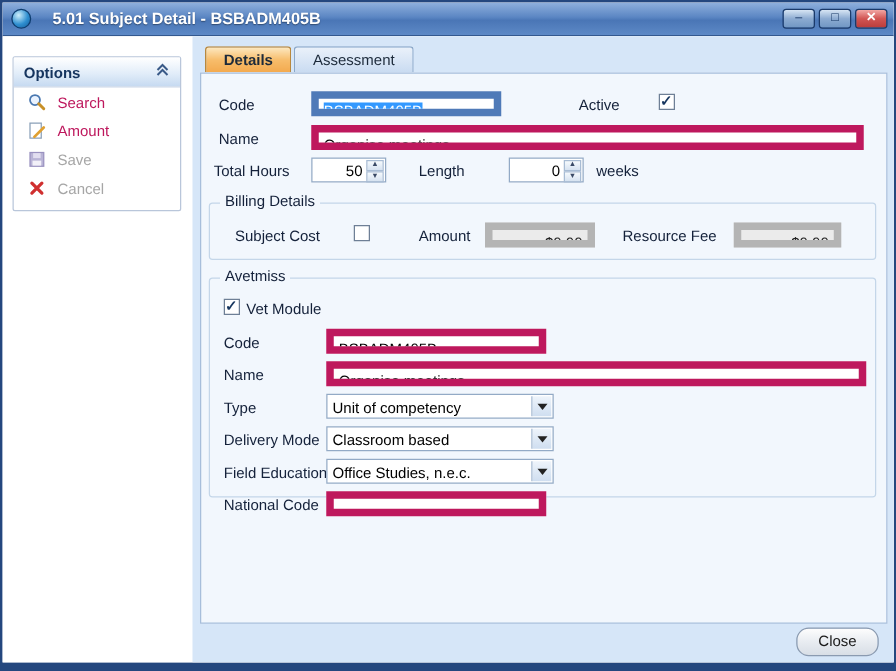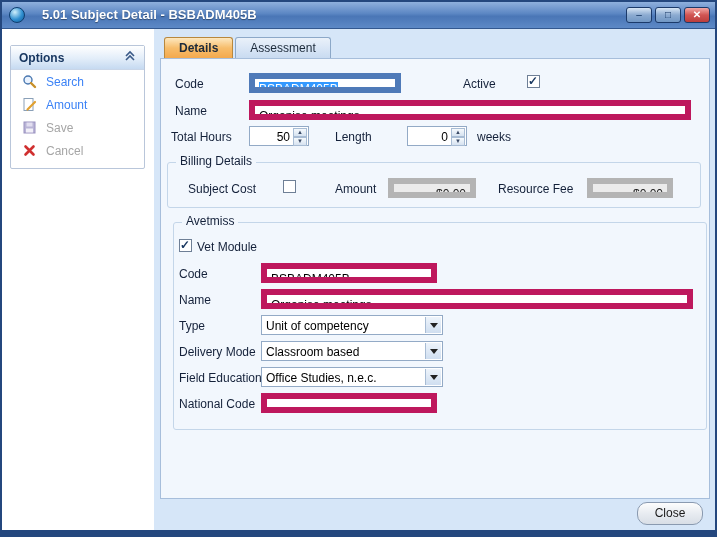--- a/index.html
+++ b/index.html
@@ -55,21 +55,21 @@
     padding-bottom:6px;
   }
   .sb-head {
     height:24px; display:flex; align-items:center; justify-content:space-between;
     padding:0 8px; font-size:12px; font-weight:bold; color:#16355f;
     background:linear-gradient(#ffffff, #e2edf9 55%, #c6daf1);
     border-bottom:1px solid #c9d6e8;
   }
   .sb-item {
     display:flex; align-items:center; gap:9px;
-    height:23px; padding:0 6px 0 11px; font-size:12px; color:#3b82f6;
+    height:23px; padding:0 6px 0 11px; font-size:12px; color:#be185d;
     cursor:default;
   }
   .sb-item[data-enabled="false"] { color:#a6a6a6; }
   .sb-item .ic { width:15px; height:15px; flex:0 0 15px; }
 
   
   .tabs { position:absolute; left:10px; top:8px; display:flex; }
   .tab {
     height:21px; padding:0 14px; line-height:20px; font-size:12px;
     border:1px solid #8ca8c8; border-bottom:none; border-radius:3px 3px 0 0;
@@ -238,21 +238,21 @@
         <div class="group" style="left:6px; top:103px; width:534px; height:46px;">
           <div class="gtitle">Billing Details</div>
         </div>
         <div class="lbl" style="left:27px; top:123px;">Subject Cost</div>
         <div class="cb" style="left:122px; top:121px;" data-checked="false"></div>
         <div class="lbl" style="left:174px; top:123px;">Amount</div>
         <div class="tb disabled" style="left:227px; top:119px; width:88px;">$0.00</div>
         <div class="lbl" style="left:337px; top:123px;">Resource Fee</div>
         <div class="tb disabled" style="left:426px; top:119px; width:86px;">$0.00</div>
 
-        <div class="group" style="left:12px; top:163px; width:534px; height:208px;">
+        <div class="group" style="left:6px; top:163px; width:534px; height:176px;">
           <div class="gtitle">Avetmiss</div>
         </div>
         <div class="cb" style="left:18px; top:180px;" data-checked="true"></div>
         <div class="cb-lab" style="left:36px; top:181px;">Vet Module</div>
 
         <div class="lbl" style="left:18px; top:208px;">Code</div>
         <div class="tb" style="left:100px; top:204px; width:176px;">BSBADM405B</div>
 
         <div class="lbl" style="left:18px; top:234px;">Name</div>
         <div class="tb" style="left:100px; top:230px; width:432px;">Organise meetings</div>

